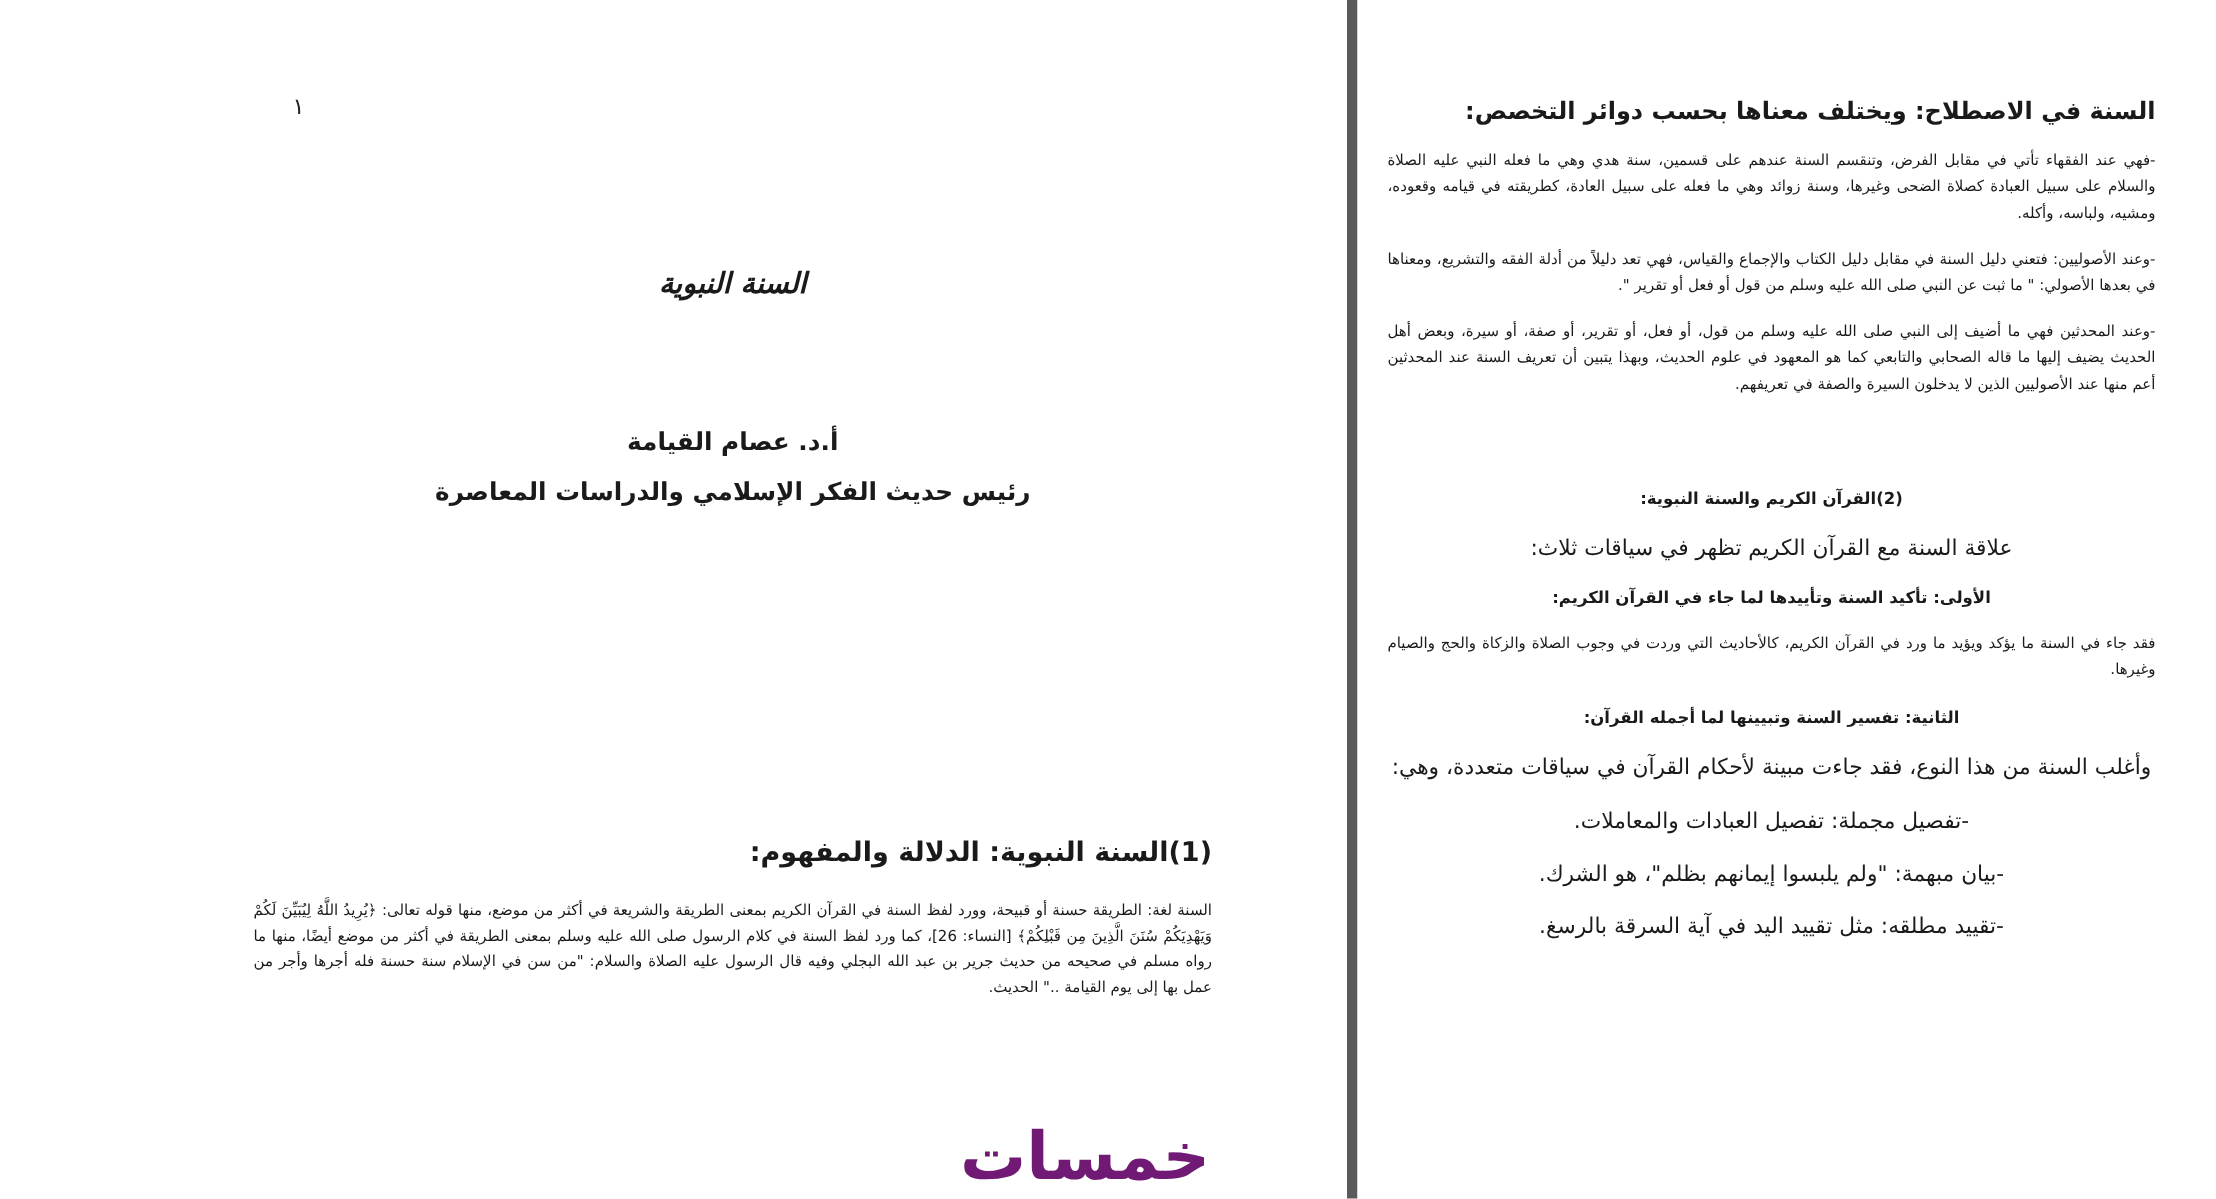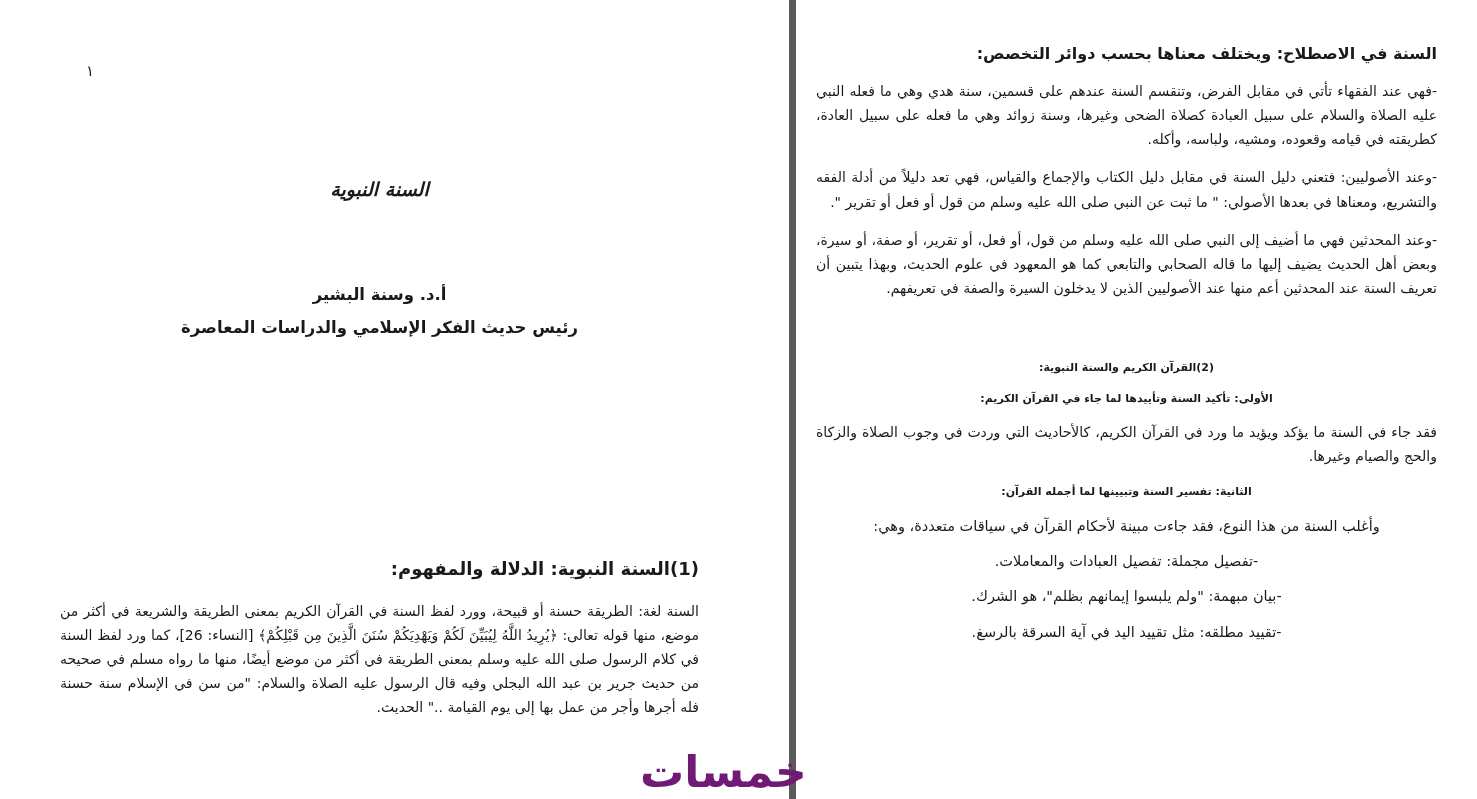--- a/index.html
+++ b/index.html
@@ -23,22 +23,22 @@
     position: relative;
   }
   
   .page {
     position: relative;
     height: 799px;
     box-sizing: border-box;
     background: #ffffff;
   }
   .page-left {
-    width: 681px;
-    padding: 40px 0 0 0;
+    width: 572px;
+    padding: 60px 0 0 0;
   }
   .gutter {
     width: 7px;
     background: #5a5a5a;
     height: 799px;
     flex: 0 0 7px;
   }
   .page-right {
     width: 789px;
     padding: 60px 0 0 0;
@@ -48,21 +48,21 @@
     direction: rtl;
     text-align: right;
   }
   .col-inner-right {
     padding: 0 90px 0 60px;
     direction: rtl;
     text-align: right;
   }
   p {
     margin: 0 0 14px 0;
-    font-size: 14px;
+    font-size: 10px;
     line-height: 1.72;
     text-align: justify;
     text-justify: inter-word;
   }
   p.center {
     text-align: center;
   }
   .heading {
     font-size: 16px;
     font-weight: bold;
@@ -147,20 +147,21 @@
   <div class="page page-left">
     <div class="col-inner-left">
       <p class="heading">السنة في الاصطلاح: ويختلف معناها بحسب دوائر التخصص:</p>
       <p>-فهي عند الفقهاء تأتي في مقابل الفرض، وتنقسم السنة عندهم على قسمين، سنة هدي وهي ما فعله النبي عليه الصلاة والسلام على سبيل العبادة كصلاة الضحى وغيرها، وسنة زوائد وهي ما فعله على سبيل العادة، كطريقته في قيامه وقعوده، ومشيه، ولباسه، وأكله.</p>
       <p>-وعند الأصوليين: فتعني دليل السنة في مقابل دليل الكتاب والإجماع والقياس، فهي تعد دليلاً من أدلة الفقه والتشريع، ومعناها في بعدها الأصولي: " ما ثبت عن النبي صلى الله عليه وسلم من قول أو فعل أو تقرير ".</p>
       <p>-وعند المحدثين فهي ما أضيف إلى النبي صلى الله عليه وسلم من قول، أو فعل، أو تقرير، أو صفة، أو سيرة، وبعض أهل الحديث يضيف إليها ما قاله الصحابي والتابعي كما هو المعهود في علوم الحديث، وبهذا يتبين أن تعريف السنة عند المحدثين أعم منها عند الأصوليين الذين لا يدخلون السيرة والصفة في تعريفهم.</p>
 
       <div class="spacer-lg"></div>
 
       <p class="sub-head center">(2)القرآن الكريم والسنة النبوية:</p>
+      <p class="list-line">علاقة السنة مع القرآن الكريم تظهر في سياقات ثلاث:</p>
 
       <p class="sub-head center">الأولى: تأكيد السنة وتأييدها لما جاء في القرآن الكريم:</p>
       <p>فقد جاء في السنة ما يؤكد ويؤيد ما ورد في القرآن الكريم، كالأحاديث التي وردت في وجوب الصلاة والزكاة والحج والصيام وغيرها.</p>
 
       <p class="sub-head center">الثانية: تفسير السنة وتبيينها لما أجمله القرآن:</p>
       <p class="list-line">وأغلب السنة من هذا النوع، فقد جاءت مبينة لأحكام القرآن في سياقات متعددة، وهي:</p>
 
       <p class="list-line">-تفصيل مجملة: تفصيل العبادات والمعاملات.</p>
       <p class="list-line">-بيان مبهمة: "ولم يلبسوا إيمانهم بظلم"، هو الشرك.</p>
       <p class="list-line">-تقييد مطلقه: مثل تقييد اليد في آية السرقة بالرسغ.</p>
@@ -171,21 +172,21 @@
 
   <div class="page page-right">
     <div class="page-number">١</div>
     <div class="col-inner-right">
 
       <div class="title-block">
         <p class="title-line">السنة النبوية</p>
       </div>
 
       <div class="author-block">
-        <p class="author-line">أ.د. وسنة البشير</p>
+        <p class="author-line">أ.د. عصام القيامة</p>
         <p class="author-line">رئيس حديث الفكر الإسلامي والدراسات المعاصرة</p>
       </div>
 
       <div class="section-right">
         <p class="sec-heading">(1)السنة النبوية: الدلالة والمفهوم:</p>
         <p>السنة لغة: الطريقة حسنة أو قبيحة، وورد لفظ السنة في القرآن الكريم بمعنى الطريقة والشريعة في أكثر من موضع، منها قوله تعالى: ﴿يُرِيدُ اللَّهُ لِيُبَيِّنَ لَكُمْ وَيَهْدِيَكُمْ سُنَنَ الَّذِينَ مِن قَبْلِكُمْ﴾ [النساء: 26]، كما ورد لفظ السنة في كلام الرسول صلى الله عليه وسلم بمعنى الطريقة في أكثر من موضع أيضًا، منها ما رواه مسلم في صحيحه من حديث جرير بن عبد الله البجلي وفيه قال الرسول عليه الصلاة والسلام: "من سن في الإسلام سنة حسنة فله أجرها وأجر من عمل بها إلى يوم القيامة .." الحديث.</p>
       </div>
 
     </div>
   </div>

